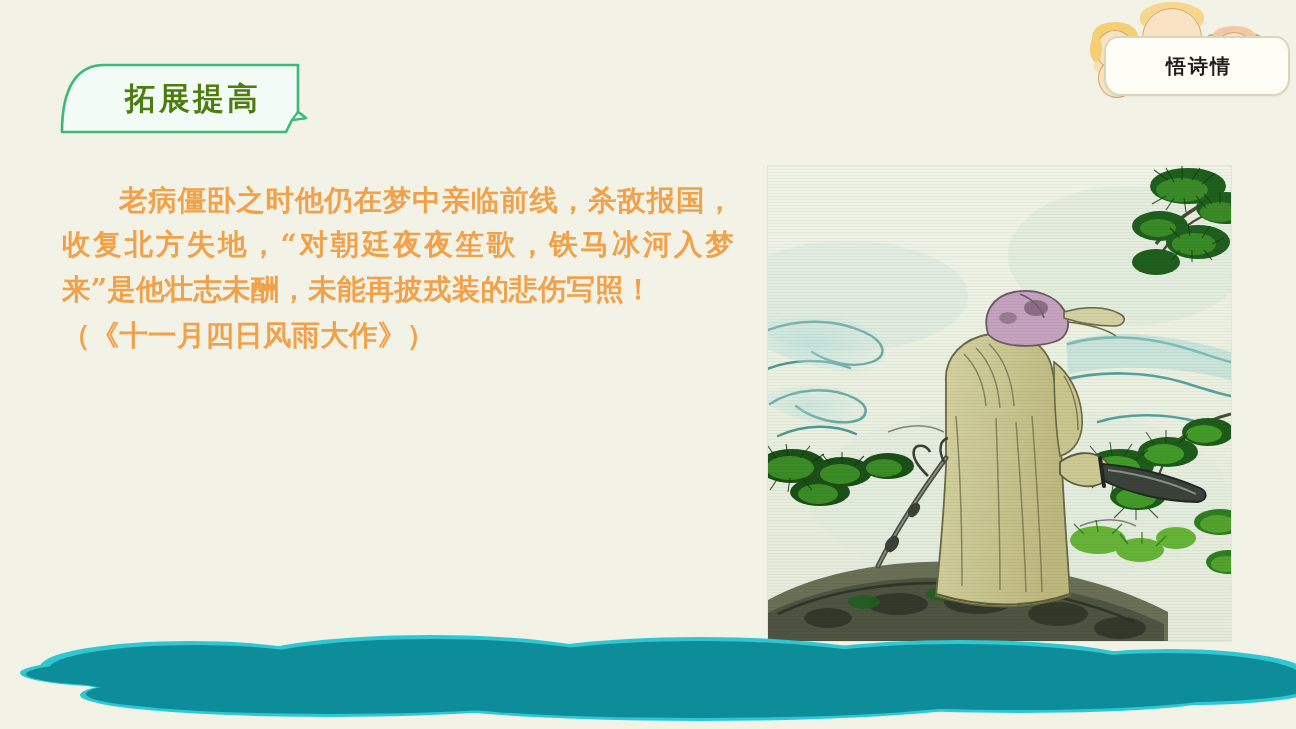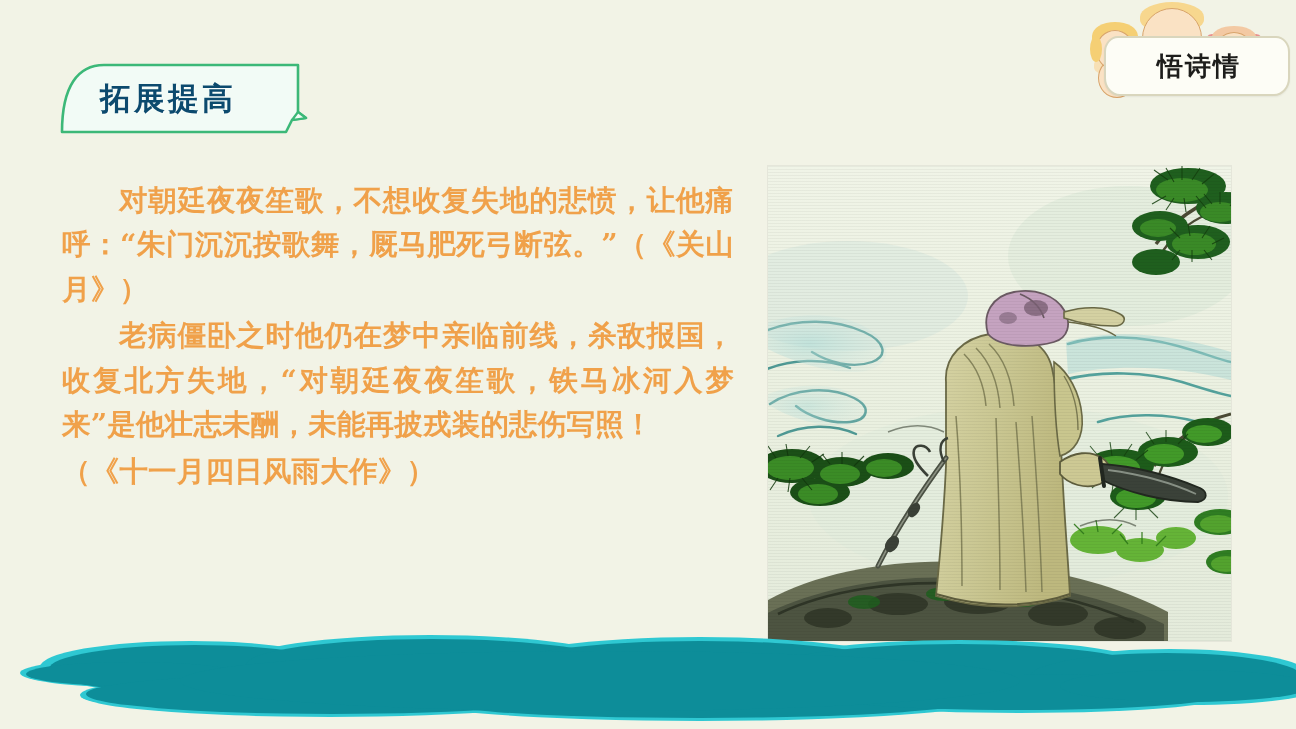--- a/index.html
+++ b/index.html
@@ -129,21 +129,21 @@
     border: 2px solid #d9d6bd;
     border-radius: 14px 14px 16px 16px / 16px 16px 18px 18px;
     box-shadow: 0 1px 2px rgba(0,0,0,.06);
     display: flex;
     align-items: center;
     justify-content: center;
     z-index: 5;
   }
   .logo-card-text {
     font-family: "DejaVu Sans", "Liberation Sans", sans-serif;
-    font-size: 26px;
+    font-size: 20px;
     font-weight: 700;
     color: #1d1d1b;
     letter-spacing: 2px;
     line-height: 1;
     padding-left: 4px;
   }
 
   
   .title-banner {
     position: absolute;
@@ -151,28 +151,28 @@
     top: 62px;
     width: 250px;
     height: 72px;
   }
   .banner-shape {
     position: absolute;
     inset: 0;
   }
   .banner-title {
     position: absolute;
-    left: 40px;
+    left: 48px;
     top: 16px;
     width: 170px;
-    text-align: left;
+    text-align: center;
     font-family: "DejaVu Sans", "Liberation Sans", sans-serif;
     font-size: 31px;
     font-weight: 700;
-    color: #0c4a6e;
+    color: #4d7c0f;
     letter-spacing: 3px;
     line-height: 40px;
     text-shadow: 1px 1px 0 rgba(255,255,255,.6);
     z-index: 3;
   }
 
   
   .body-text {
     position: absolute;
     left: 62px;
@@ -285,21 +285,20 @@
 
   <div class="title-banner">
     <svg class="banner-shape" viewBox="0 0 250 72" preserveAspectRatio="none">
       <path d="M2,70 C2,24 18,3 44,3 L238,3 L238,50 L246,56 L232,58 L226,70 Z" fill="#f2fbf6" stroke="#3cb878" stroke-width="2.6" stroke-linejoin="round"></path>
       <path d="M238,50 L246,56 L232,58 Z" fill="#f2fbf6" stroke="#3cb878" stroke-width="2.2" stroke-linejoin="round"></path>
     </svg>
     <div class="banner-title">拓展提高</div>
   </div>
 
   <div class="body-text">
-    <p>对朝廷夜夜笙歌，不想收复失地的悲愤，让他痛呼：“朱门沉沉按歌舞，厩马肥死弓断弦。”（《关山月》）</p>
     <p>老病僵卧之时他仍在梦中亲临前线，杀敌报国，收复北方失地，“对朝廷夜夜笙歌，铁马冰河入梦来”是他壮志未酬，未能再披戎装的悲伤写照！</p>
     <p class="no-indent">（《十一月四日风雨大作》）</p>
   </div>
 
   <div class="painting">
     <svg viewBox="0 0 463 475" preserveAspectRatio="none">
       <defs>
         <linearGradient id="paperG" x1="0" y1="0" x2="0" y2="1">
           <stop offset="0%" stop-color="#f0f4e7"></stop>
           <stop offset="55%" stop-color="#eaf0e0"></stop>

